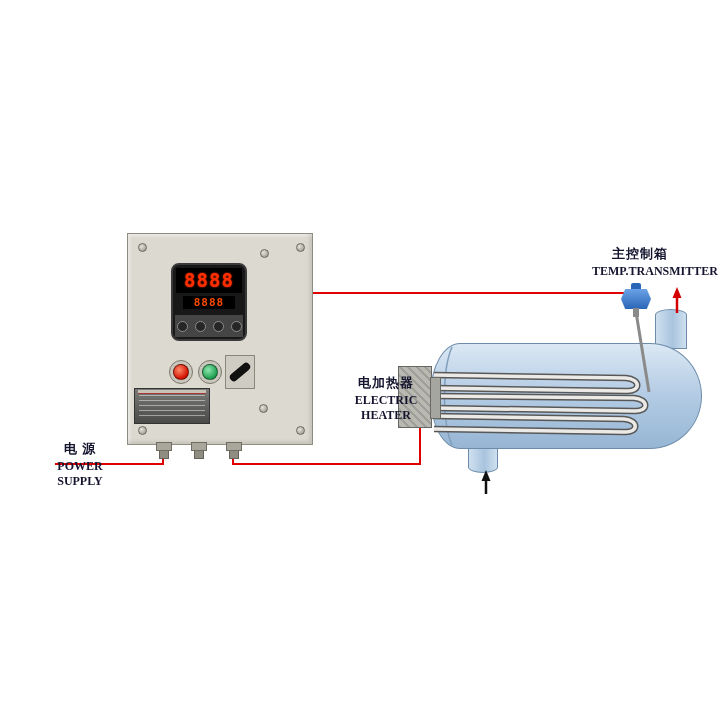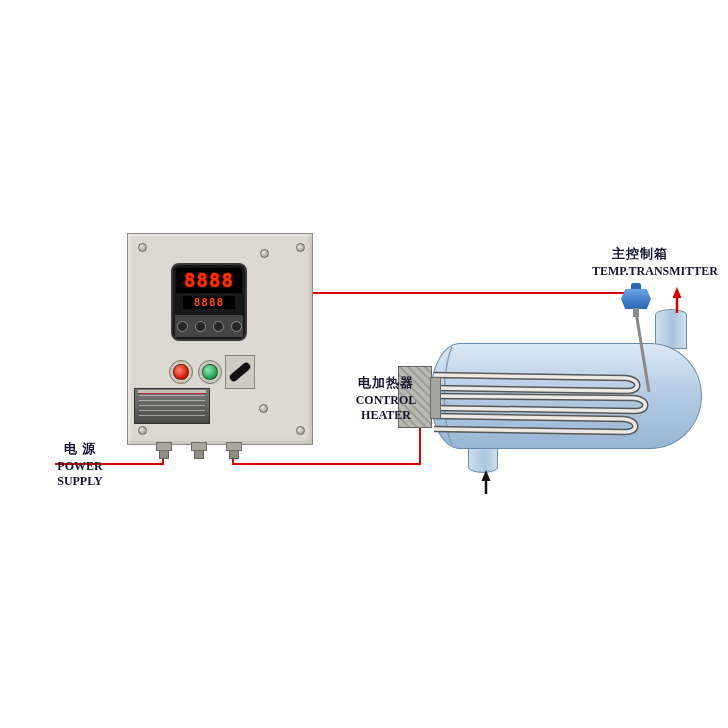--- a/index.html
+++ b/index.html
@@ -169,21 +169,21 @@
   </div>
 
 
   <div class="abs lbl" style="left:45px;top:441px;width:70px;z-index:8;">
     <span class="cn">电 源</span>
     <span class="en" style="">POWER SUPPLY</span>
   </div>
 
   <div class="abs lbl" style="left:342px;top:335px;width:88px;z-index:8;margin-top:40px;">
     <span class="cn">电加热器</span>
-    <span class="en">CONTROL HEATER</span>
+    <span class="en">ELECTRIC HEATER</span>
   </div>
 
   <div class="abs lbl" style="left:592px;top:246px;width:96px;z-index:8;">
     <span class="cn">主控制箱</span>
     <span class="en">TEMP.TRANSMITTER</span>
   </div>
 
 </div>
 
 </body></html>

